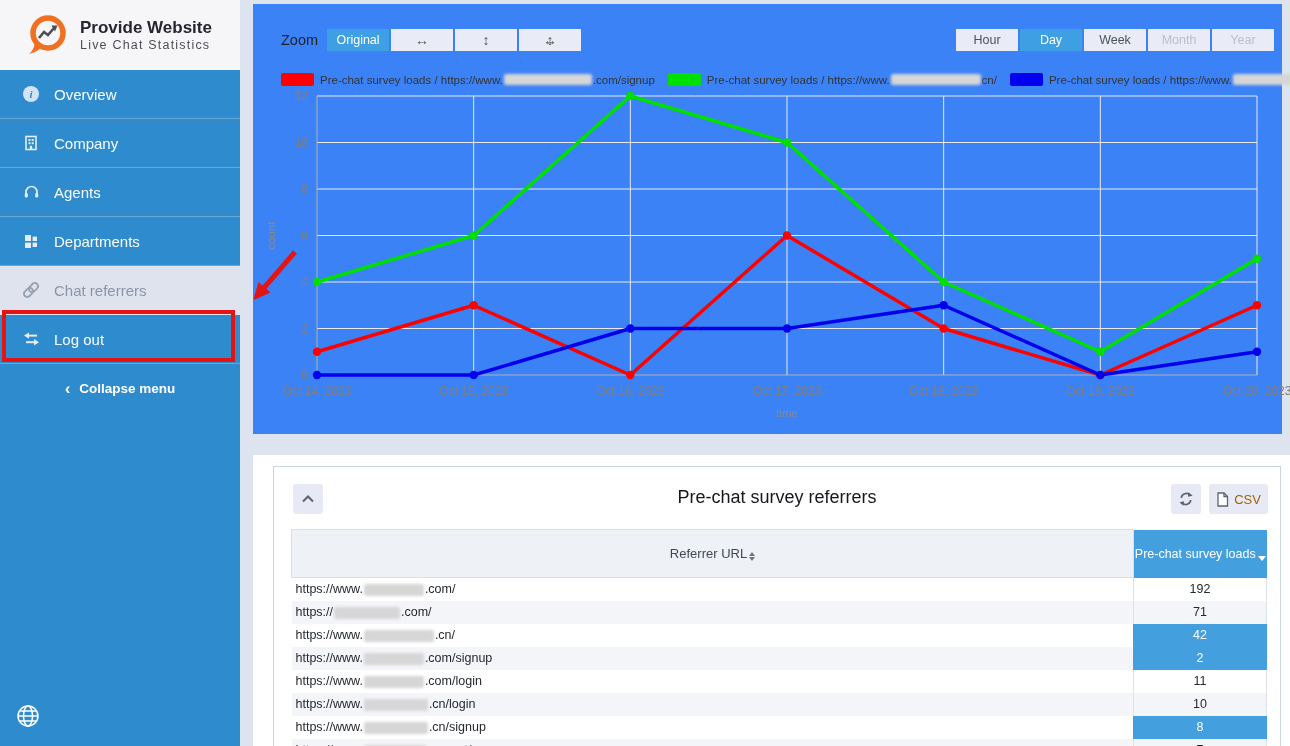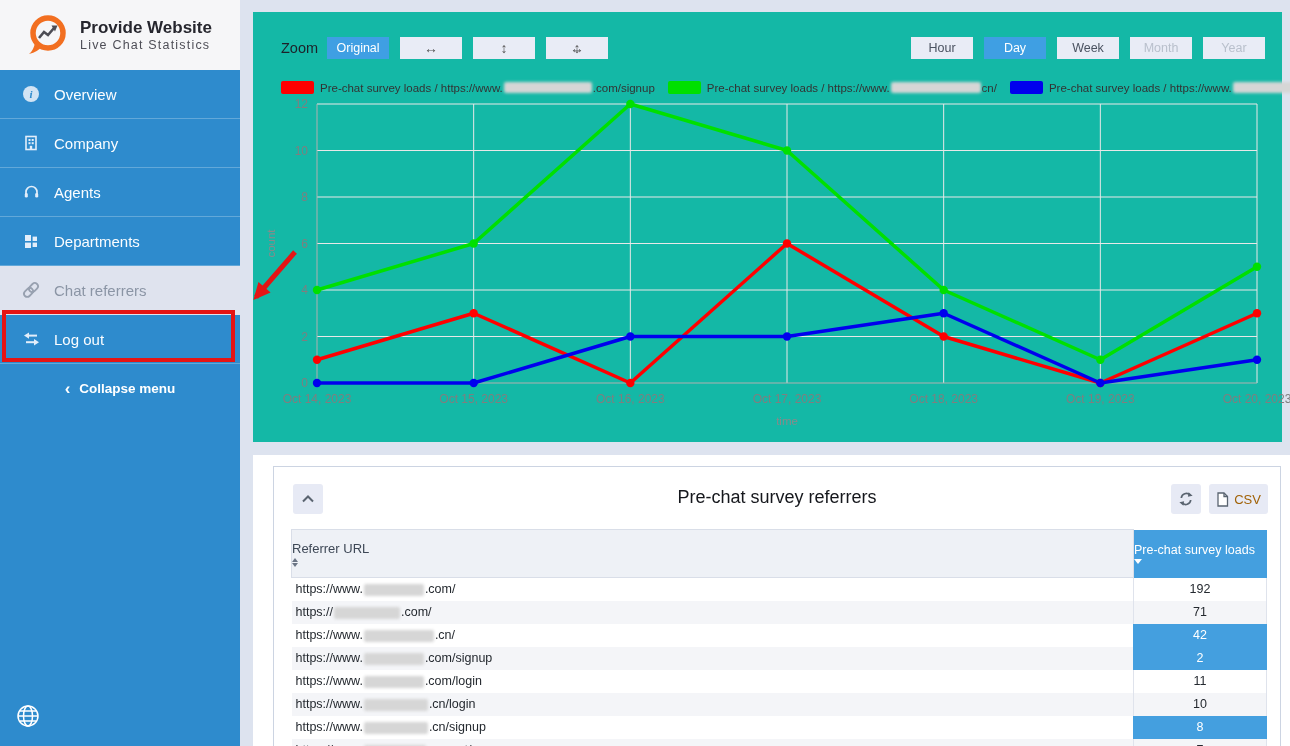--- a/index.html
+++ b/index.html
@@ -22,25 +22,25 @@
   .collapse-row { height:48px; display:flex; align-items:center; justify-content:center; gap:9px;
                   color:#fff; font-size:13.5px; font-weight:bold; cursor:pointer; }
   .collapse-chevron { font-size:17px; font-weight:bold; line-height:1; }
   .globe-btn { position:absolute; left:15px; bottom:16px; width:26px; height:26px; background:none; border:none; cursor:pointer; }
 
   
   .annot-box { position:absolute; left:2px; top:310px; width:233px; height:52px; border:4px solid #e51414; z-index:30; pointer-events:none; }
   .annot-arrow { position:absolute; left:238px; top:248px; z-index:30; pointer-events:none; }
 
   
-  .chart-card { position:absolute; left:253px; top:12px; right:8px; height:430px; background:#14b8a6; }
+  .chart-card { position:absolute; left:253px; top:4px; right:8px; height:430px; background:#3b82f6; }
   .zoom-group { position:absolute; left:28px; top:25px; display:flex; align-items:center; }
   .zoom-label { font-size:14.5px; color:#1d2129; margin-right:9px; }
   .tbtn { display:inline-block; width:62px; height:22px; line-height:22px; text-align:center;
-          background:#e9ecf6; color:#4a5260; font-size:12.5px; border:none; margin-right:11px; cursor:pointer;
+          background:#e9ecf6; color:#4a5260; font-size:12.5px; border:none; margin-right:2px; cursor:pointer;
           font-family:"Liberation Sans",sans-serif; }
   .tbtn.active { background:#3f9fe3; color:#fff; }
   .tbtn.disabled { color:#b9c0cc; cursor:default; }
   .arrow-glyph { font-size:14px; color:#555; }
   .fourway { position:relative; }
   .fourway .h, .fourway .v { position:absolute; left:0; right:0; top:0; bottom:0; font-size:14px; color:#555; line-height:22px; }
   .period-group { position:absolute; right:6px; top:25px; display:flex; }
   .legend { position:absolute; left:28px; top:69px; display:flex; align-items:center; gap:13px; white-space:nowrap; }
   .legend-item { display:flex; align-items:center; font-size:11.5px; color:#333; }
   .swatch { width:33px; height:13px; border-radius:2px; margin-right:6px; flex:0 0 auto; }
@@ -57,21 +57,21 @@
   .collapse-btn { left:19px; top:17px; }
   .refresh-btn { right:79px; top:17px; }
   .csv-btn { position:absolute; right:12px; top:17px; width:59px; height:30px; background:#e7eaf5; border:none; border-radius:3px;
              cursor:pointer; display:flex; align-items:center; justify-content:center; gap:5px;
              font-size:13px; color:#a16207; font-family:"Liberation Sans",sans-serif; }
   .panel-title { position:absolute; left:50%; transform:translateX(-50%); top:20px; font-size:18px; font-weight:400; color:#15171c; white-space:nowrap; }
   .ref-table { position:absolute; left:17px; right:13px; top:62px; border-collapse:collapse; width:calc(100% - 30px); table-layout:fixed; }
   .ref-table th { font-weight:400; }
   th.url-col { background:#eef1f6; border:1px solid #d9dee8; height:34px; color:#3e4856; font-size:13px; vertical-align:middle; }
   th.loads-col { width:133px; background:#449fdf; color:#fff; font-size:12.5px; height:48px; vertical-align:middle; }
-  .th-inner { display:flex; flex-direction:column; align-items:flex-start; justify-content:center; gap:2px; cursor:pointer; }
+  .th-inner { display:flex; flex-direction:row; align-items:flex-end; justify-content:center; gap:2px; cursor:pointer; }
   .sort-both { display:flex; flex-direction:column; gap:1px; }
   .sort-both i { display:block; width:0; height:0; border-left:3.5px solid transparent; border-right:3.5px solid transparent; }
   .sort-both .up { border-bottom:4px solid #6b7585; }
   .sort-both .dn { border-top:4px solid #6b7585; }
   .sort-desc { width:0; height:0; border-left:4.5px solid transparent; border-right:4.5px solid transparent; border-top:5.5px solid #fff; }
   .ref-table td { height:23px; font-size:12.5px; color:#24292f; }
   td.url-cell { padding-left:4px; white-space:nowrap; overflow:hidden; }
   td.val-cell { width:133px; text-align:center; border-left:1px solid #dfe3ec; border-right:1px solid #dfe3ec; }
   .ref-table tbody tr:nth-child(even) { background:#f4f5f8; }
   td.val-cell.hl { background:#449fdf; color:#fff; border-color:#449fdf; }

